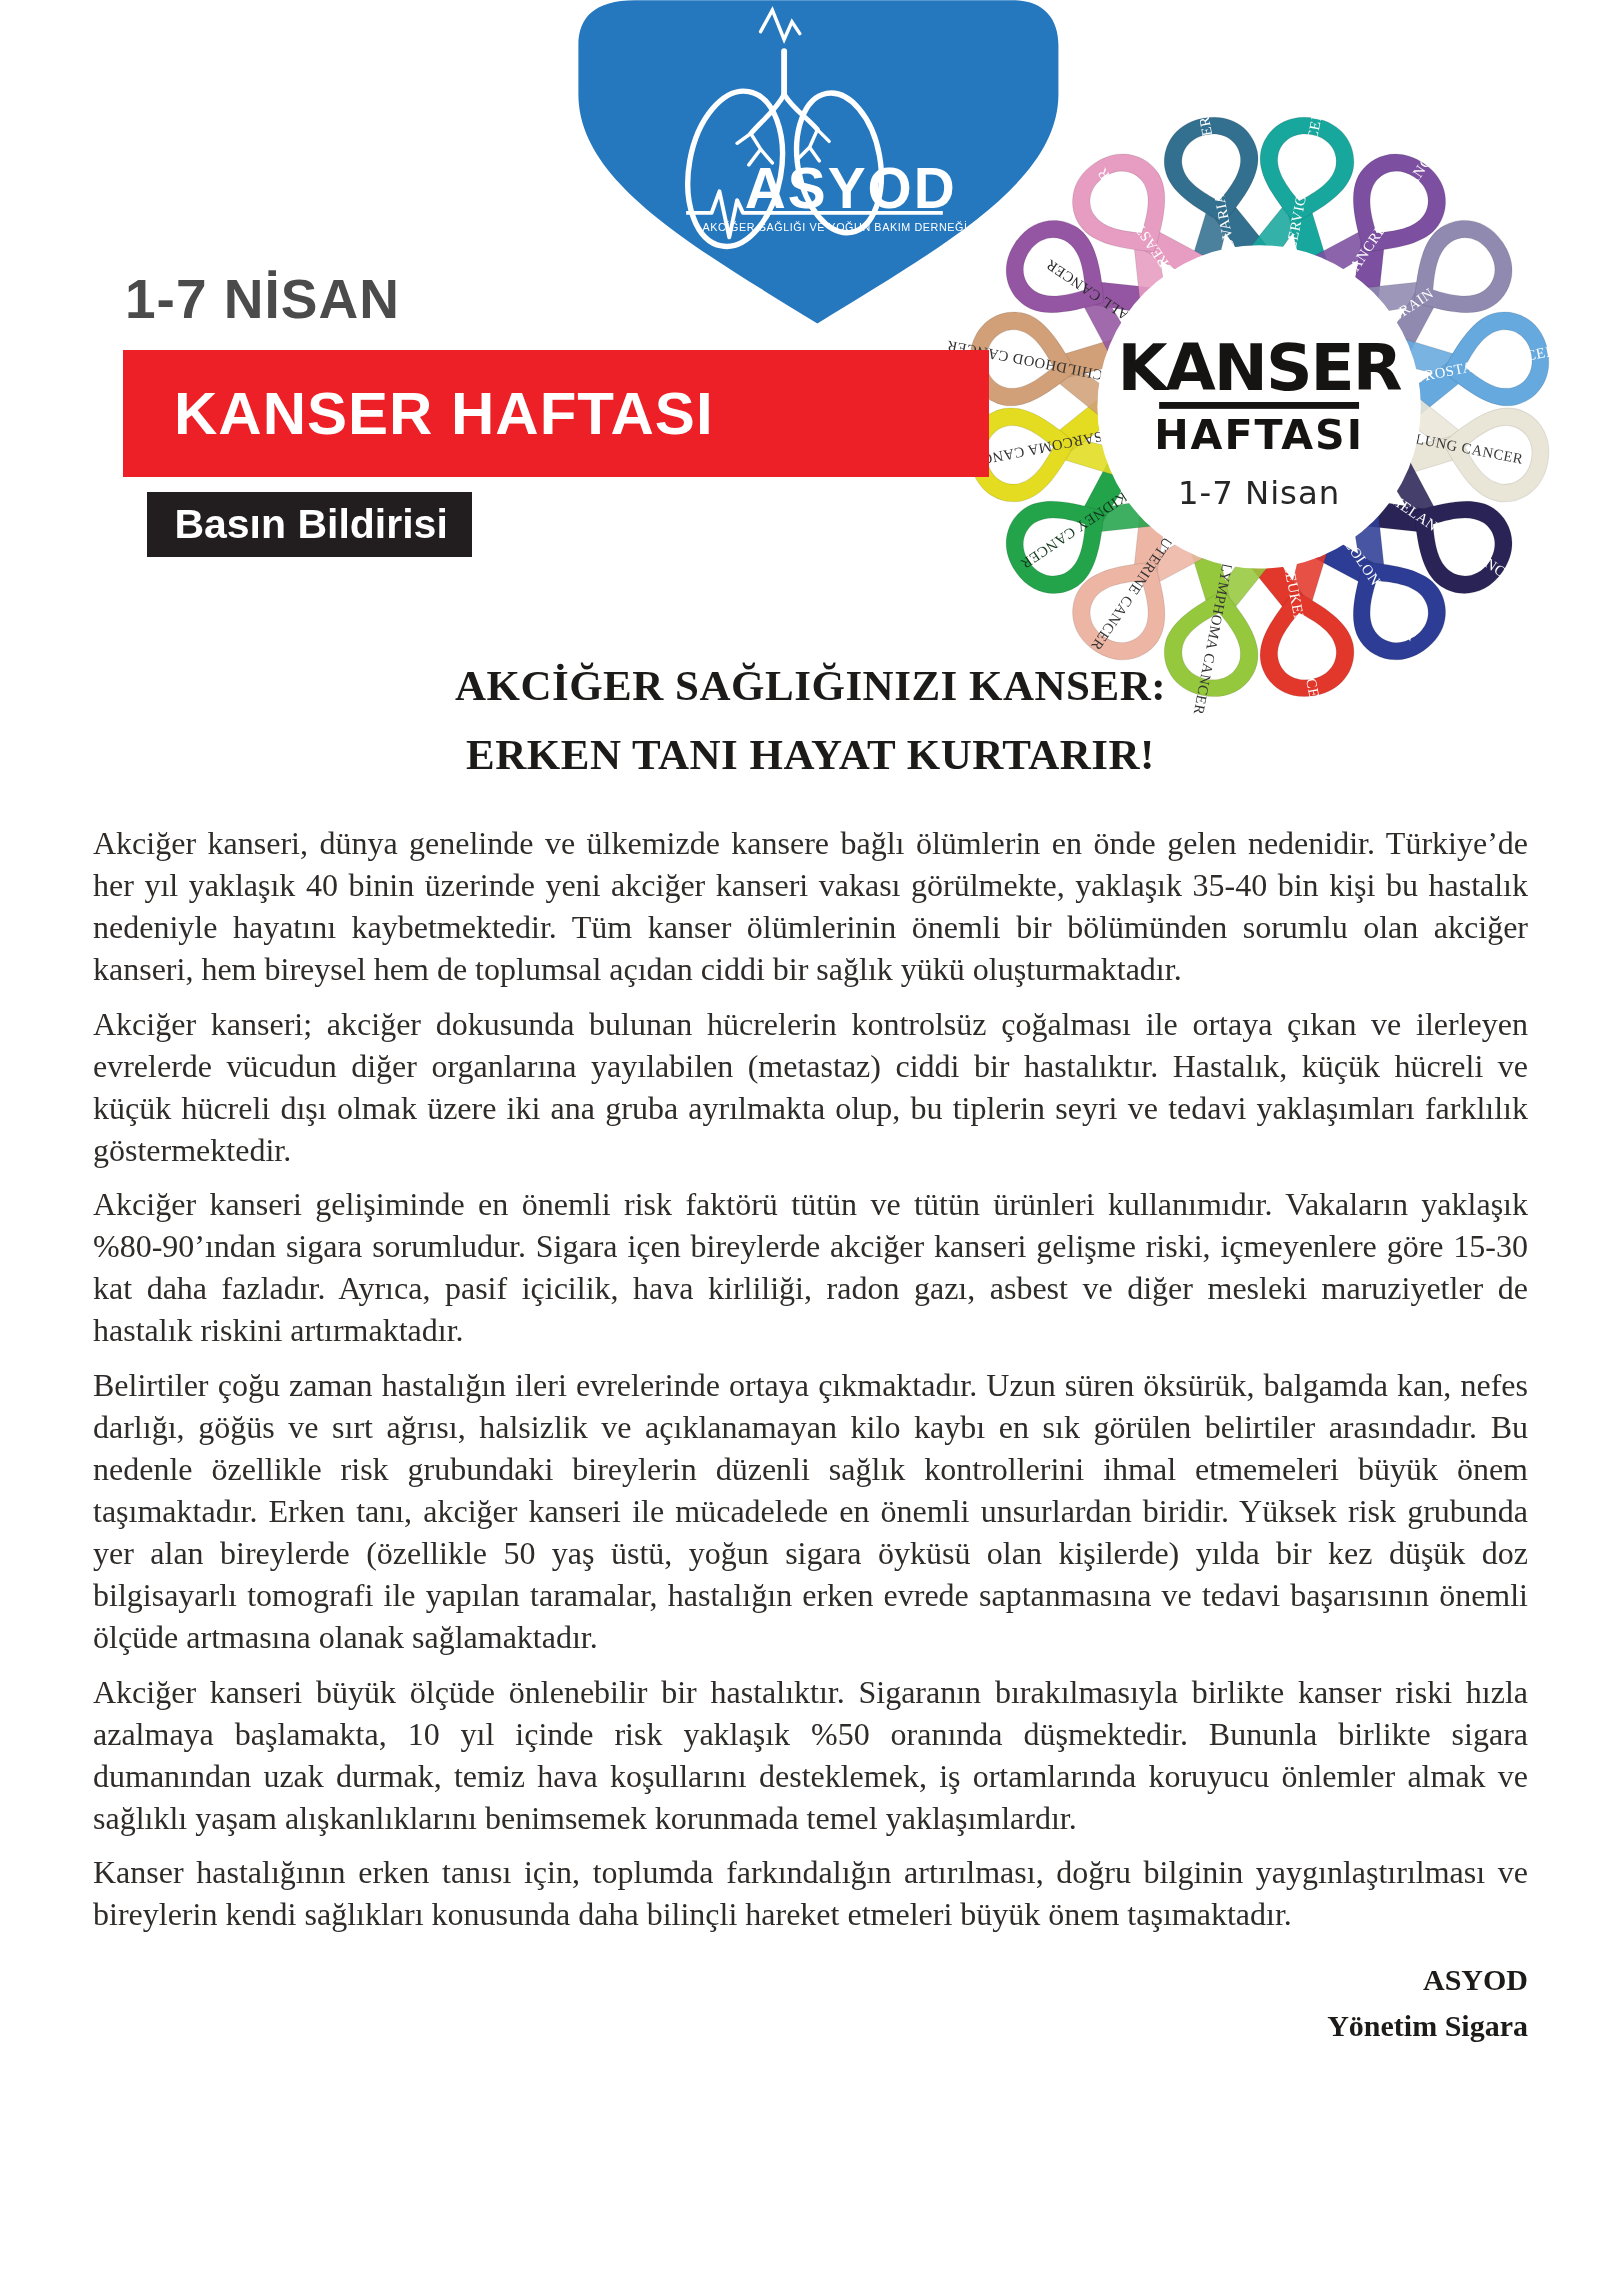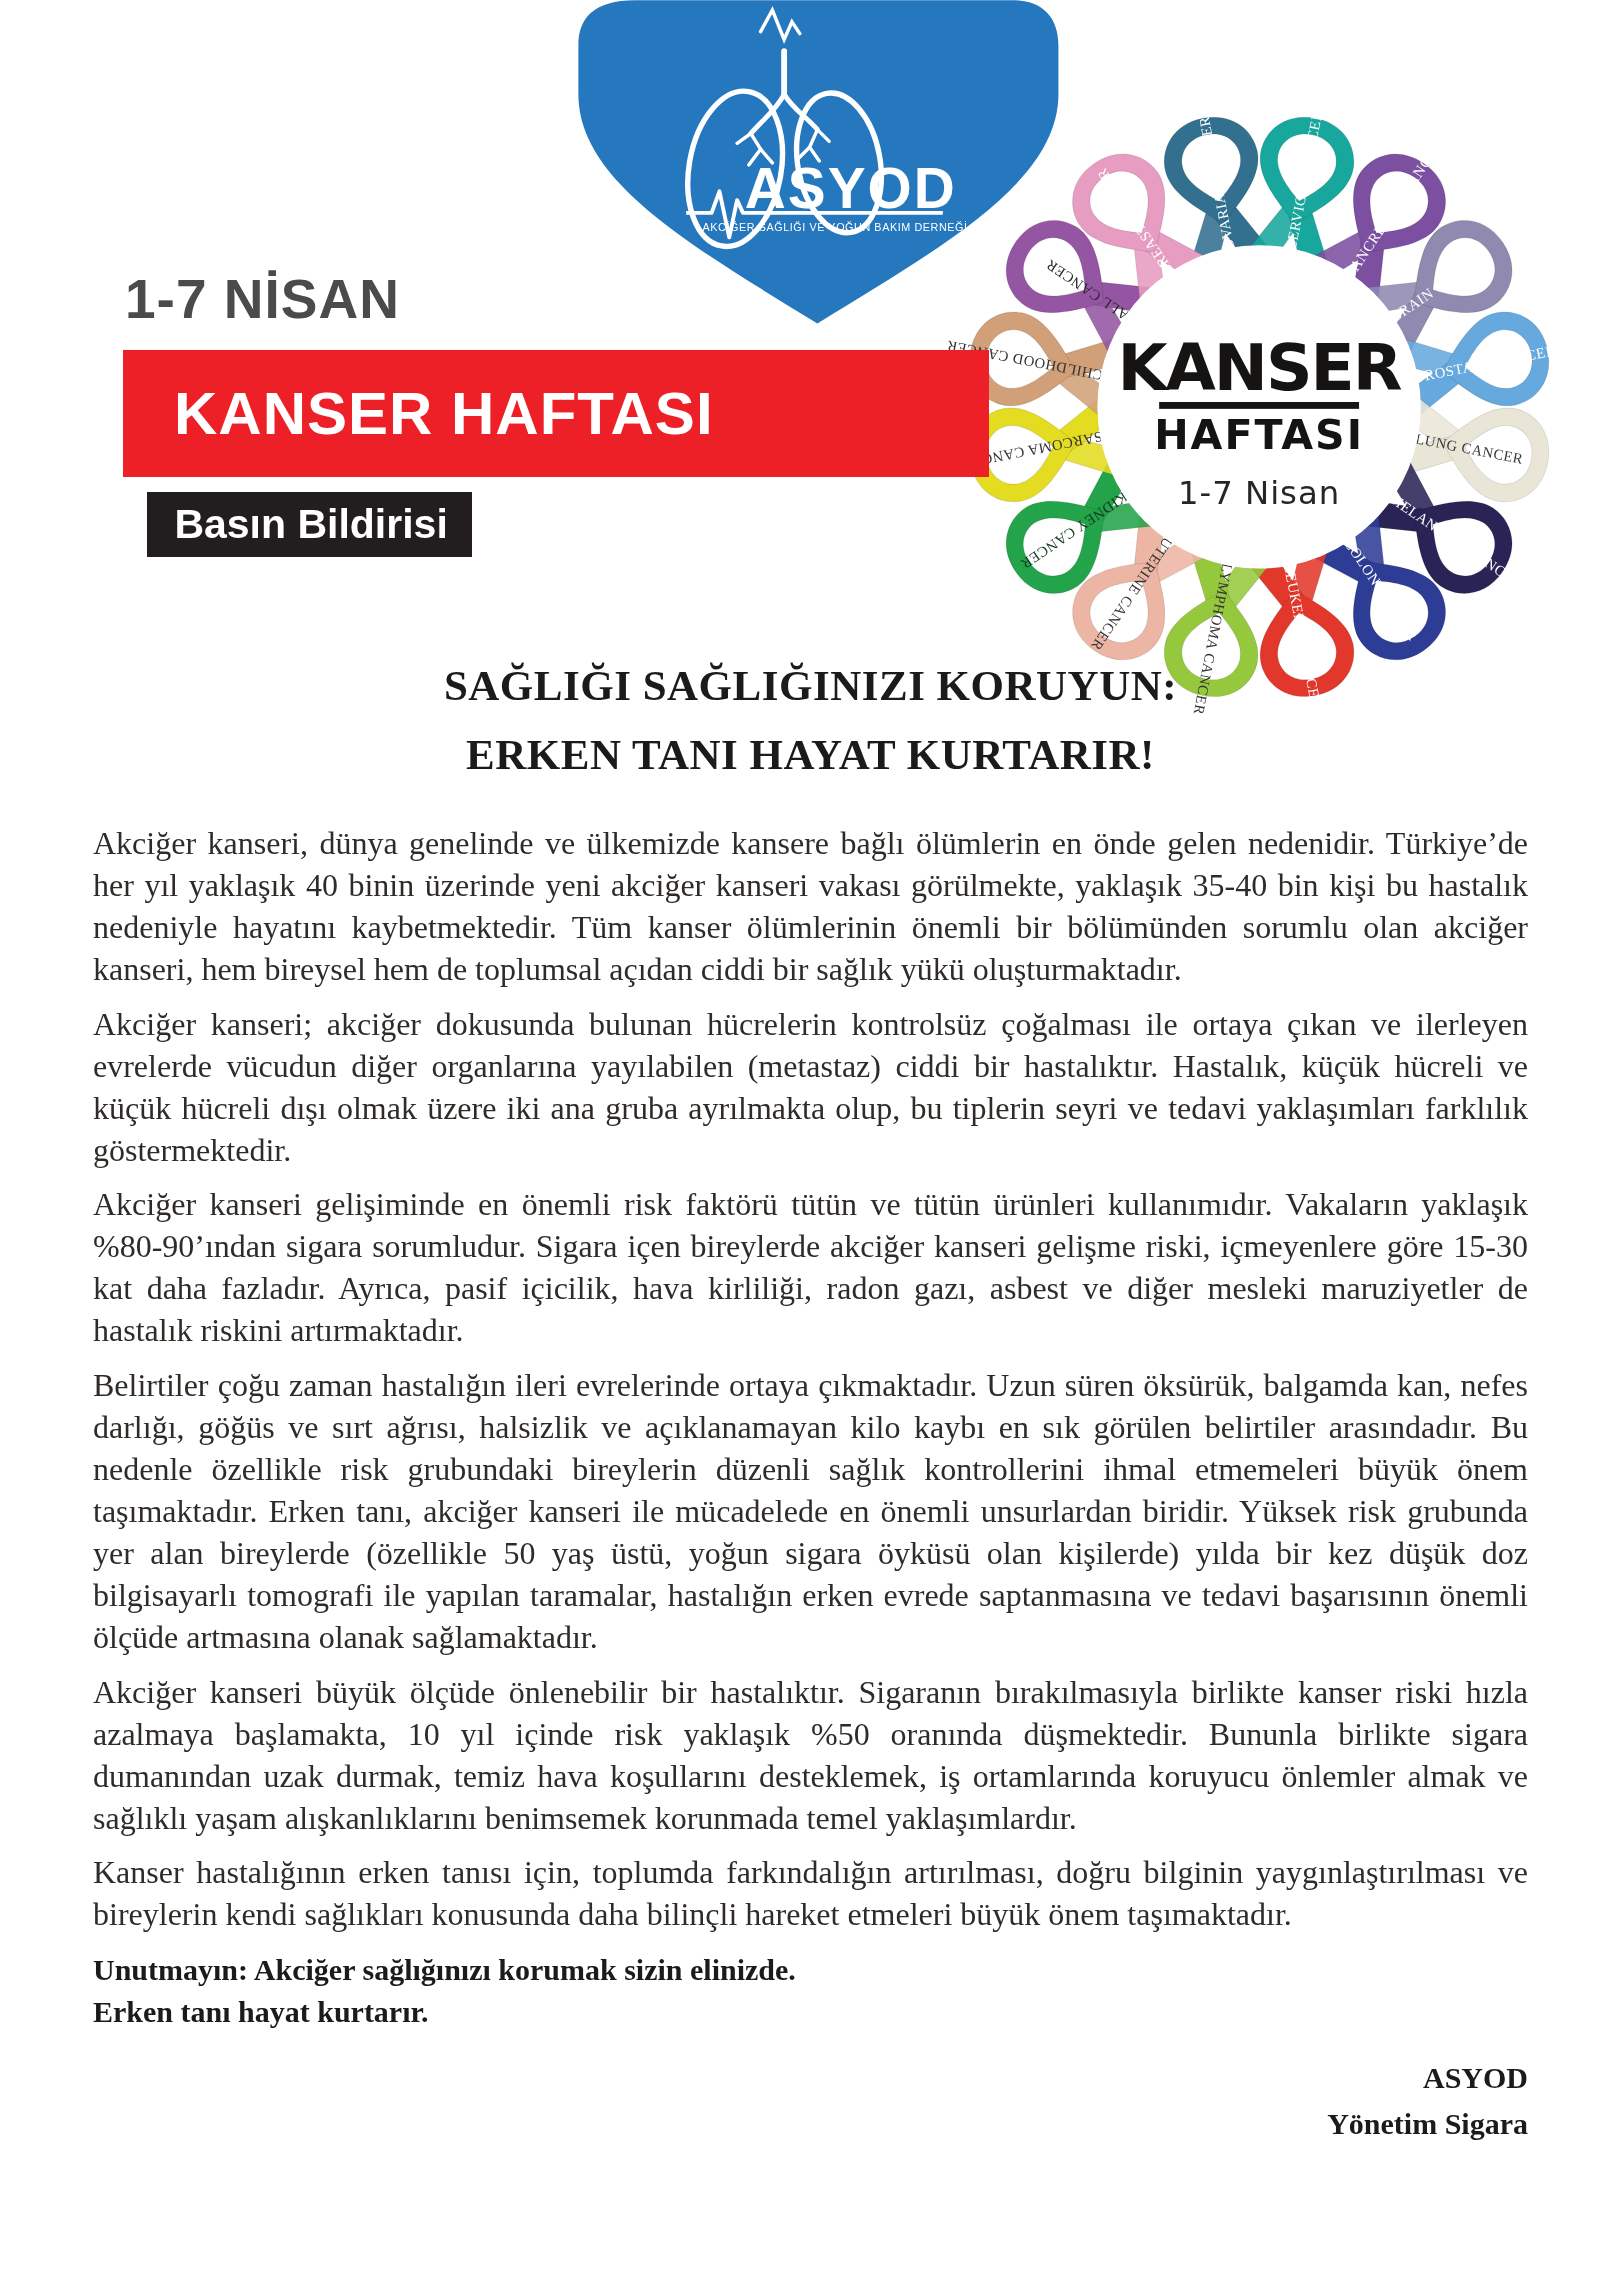--- a/index.html
+++ b/index.html
@@ -198,31 +198,27 @@
 <div class="red-banner" id="red-banner" style="background: rgb(236, 32, 38);">
   <span>KANSER HAFTASI</span>
 </div>
 
 <div class="black-banner" id="black-banner" style="background: rgb(34, 30, 31);">
   <span>Basın Bildirisi</span>
 </div>
 
 <div class="article">
   <h1 class="article-title">
-    <span>SAĞLIĞI SAĞLIĞINIZI KORUYUN:</span><br>
+    <span>AKCİĞER SAĞLIĞINIZI KANSER:</span><br>
     <span>ERKEN TANI HAYAT KURTARIR!</span>
   </h1>
   <p class="body-par">Akciğer kanseri, dünya genelinde ve ülkemizde kansere bağlı ölümlerin en önde gelen nedenidir. Türkiye’de her yıl yaklaşık 40 binin üzerinde yeni akciğer kanseri vakası görülmekte, yaklaşık 35-40 bin kişi bu hastalık nedeniyle hayatını kaybetmektedir. Tüm kanser ölümlerinin önemli bir bölümünden sorumlu olan akciğer kanseri, hem bireysel hem de toplumsal açıdan ciddi bir sağlık yükü oluşturmaktadır.</p>
   <p class="body-par">Akciğer kanseri; akciğer dokusunda bulunan hücrelerin kontrolsüz çoğalması ile ortaya çıkan ve ilerleyen evrelerde vücudun diğer organlarına yayılabilen (metastaz) ciddi bir hastalıktır. Hastalık, küçük hücreli ve küçük hücreli dışı olmak üzere iki ana gruba ayrılmakta olup, bu tiplerin seyri ve tedavi yaklaşımları farklılık göstermektedir.</p>
   <p class="body-par">Akciğer kanseri gelişiminde en önemli risk faktörü tütün ve tütün ürünleri kullanımıdır. Vakaların yaklaşık %80-90’ından sigara sorumludur. Sigara içen bireylerde akciğer kanseri gelişme riski, içmeyenlere göre 15-30 kat daha fazladır. Ayrıca, pasif içicilik, hava kirliliği, radon gazı, asbest ve diğer mesleki maruziyetler de hastalık riskini artırmaktadır.</p>
   <p class="body-par">Belirtiler çoğu zaman hastalığın ileri evrelerinde ortaya çıkmaktadır. Uzun süren öksürük, balgamda kan, nefes darlığı, göğüs ve sırt ağrısı, halsizlik ve açıklanamayan kilo kaybı en sık görülen belirtiler arasındadır. Bu nedenle özellikle risk grubundaki bireylerin düzenli sağlık kontrollerini ihmal etmemeleri büyük önem taşımaktadır. Erken tanı, akciğer kanseri ile mücadelede en önemli unsurlardan biridir. Yüksek risk grubunda yer alan bireylerde (özellikle 50 yaş üstü, yoğun sigara öyküsü olan kişilerde) yılda bir kez düşük doz bilgisayarlı tomografi ile yapılan taramalar, hastalığın erken evrede saptanmasına ve tedavi başarısının önemli ölçüde artmasına olanak sağlamaktadır.</p>
   <p class="body-par">Akciğer kanseri büyük ölçüde önlenebilir bir hastalıktır. Sigaranın bırakılmasıyla birlikte kanser riski hızla azalmaya başlamakta, 10 yıl içinde risk yaklaşık %50 oranında düşmektedir. Bununla birlikte sigara dumanından uzak durmak, temiz hava koşullarını desteklemek, iş ortamlarında koruyucu önlemler almak ve sağlıklı yaşam alışkanlıklarını benimsemek korunmada temel yaklaşımlardır.</p>
   <p class="body-par">Kanser hastalığının erken tanısı için, toplumda farkındalığın artırılması, doğru bilginin yaygınlaştırılması ve bireylerin kendi sağlıkları konusunda daha bilinçli hareket etmeleri büyük önem taşımaktadır.</p>
-  <p class="emphasis">
-    <span>Unutmayın: Akciğer sağlığınızı korumak sizin elinizde.</span><br>
-    <span>Erken tanı hayat kurtarır.</span>
-  </p>
   <p class="signature">
     <span>ASYOD</span><br>
     <span>Yönetim Sigara</span>
   </p>
 </div>
 
 
 </body></html>

